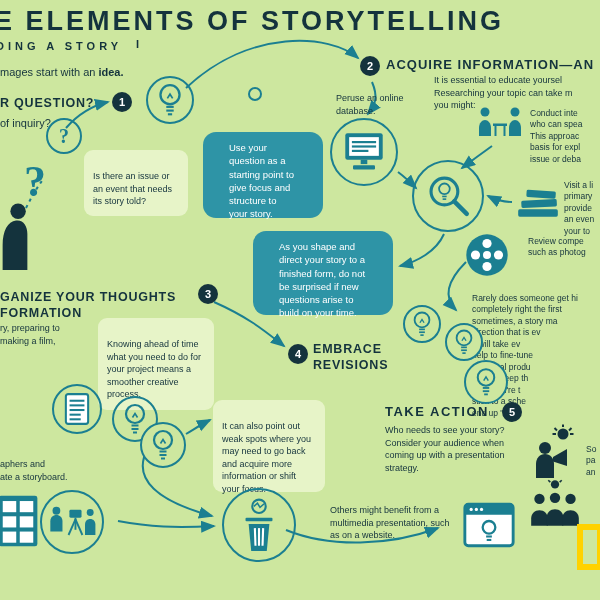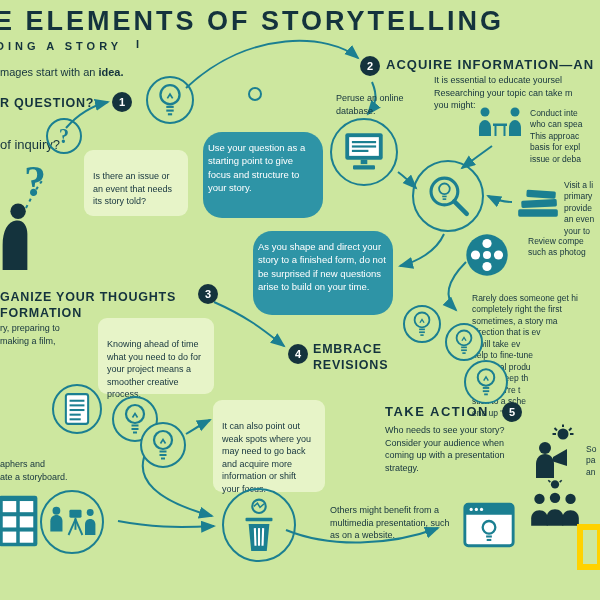--- a/index.html
+++ b/index.html
@@ -5,27 +5,27 @@
   html,body{margin:0;padding:0;background:#cde79f;}
   .canvas{position:relative;width:600px;height:600px;background:#cde79f;overflow:hidden;
           font-family:"Liberation Sans",sans-serif;color:#14333d;}
   .abs{position:absolute;z-index:2;}
   .flow{position:absolute;left:0;top:0;z-index:1;}
   .title{font-size:27px;font-weight:800;letter-spacing:3px;white-space:nowrap;color:#14333d;}
   .subtitle{font-size:11px;font-weight:700;letter-spacing:4px;white-space:nowrap;}
   .intro{font-size:11px;}
   .intro b{font-weight:800;}
   .heading{font-weight:800;font-size:12.5px;letter-spacing:0.8px;white-space:pre-line;line-height:1.25;}
-  .subhead{font-size:13px;margin-top:20px;}
+  .subhead{font-size:11px;}
   .num{width:20px;height:20px;border-radius:50%;background:#14333d;color:#fff;font-size:11px;font-weight:700;
        display:flex;align-items:center;justify-content:center;}
   .frag{font-size:9px;line-height:1.4;white-space:pre-line;}
   .frag-sm{font-size:8.5px;line-height:1.35;white-space:pre-line;}
   .lightbox{background:#e7f4c8;border-radius:9px;padding:20px 9px;font-size:9px;line-height:1.4;box-sizing:border-box;}
-  .tealbox{background:#2e94a6;color:#fff;border-radius:19px;padding:9px 5px;font-size:9.5px;line-height:1.4;box-sizing:border-box;}
+  .tealbox{background:#2e94a6;color:#fff;border-radius:13px;padding:9px 26px;font-size:9.5px;line-height:1.4;box-sizing:border-box;}
   .circle{border:2.5px solid #1b7f91;border-radius:50%;display:flex;align-items:center;justify-content:center;
           color:#1b7f91;box-sizing:border-box;}
   .qmark{font-weight:800;color:#1b7f91;font-family:"Liberation Serif",serif;}
   .teal{color:#1b7f91;}
   .navy{color:#14333d;}
   .natgeo{border:6px solid #ffd200;box-sizing:border-box;}
   svg.icon{display:block;}
 </style>
 </head>
 <body>
@@ -248,21 +248,21 @@
   <div class="abs frag-sm" style="left:528px;top:236px;width:80px">Review compe
 such as photog</div>
 
   <div class="abs tealbox" style="left:253px;top:231px;width:140px;height:84px">As you shape and direct your story to a finished form, do not be surprised if new questions arise to build on your time.</div>
 
   <div class="abs heading" style="left:0;top:290px">GANIZE YOUR THOUGHTS
 FORMATION</div>
   <div class="abs num" style="left:198px;top:284px">3</div>
   <div class="abs frag" style="left:0;top:322px">ry, preparing to
 making a film,</div>
-  <div class="abs lightbox" style="left:98px;top:318px;width:116px;height:76px">Knowing ahead of time what you need to do for your project means a smoother creative process.</div>
+  <div class="abs lightbox" style="left:98px;top:318px;width:116px;height:92px">Knowing ahead of time what you need to do for your project means a smoother creative process.</div>
   <div class="abs circle" style="left:52px;top:384px;width:50px;height:50px">
     <svg class="icon teal" width="26" height="34">
         <use href="#sym-checklist"></use>
       </svg>
   </div>
   <div class="abs circle" style="left:112px;top:396px;width:46px;height:46px">
     <svg class="icon teal" width="24" height="34">
         <use href="#sym-bulb"></use>
       </svg>
   </div>

